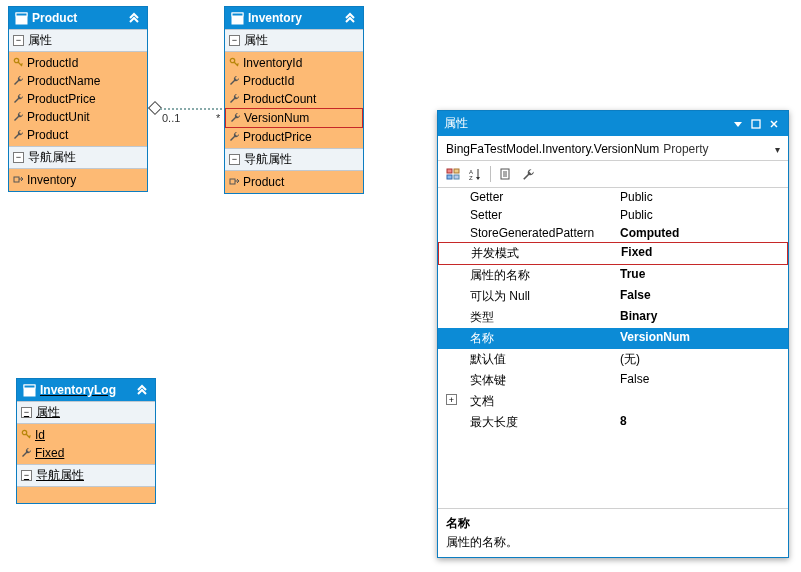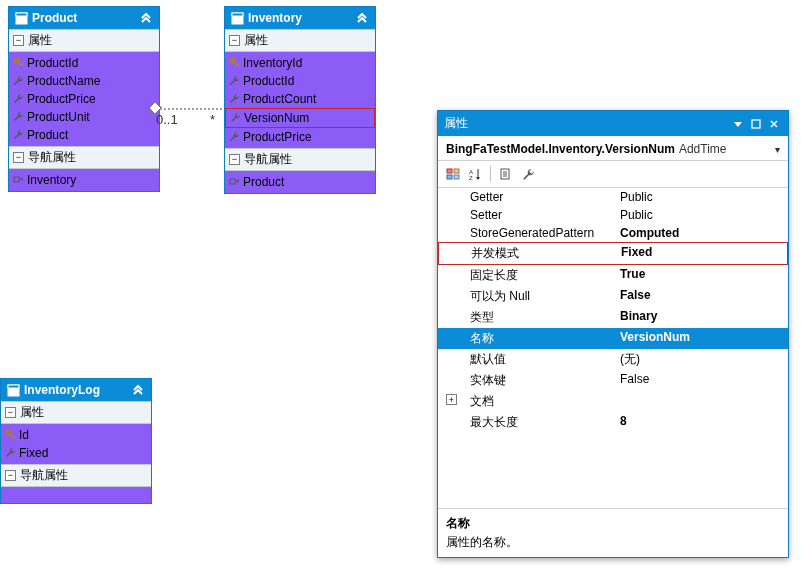--- a/index.html
+++ b/index.html
@@ -9,22 +9,22 @@
     font-size: 12px;
     background: #fff;
     width: 801px;
     height: 572px;
     position: relative;
     color: #000;
   }
   .entity {
     position: absolute;
     border: 1px solid #0c7dc1;
-    background: #8b5cf6;
-    width: 152px;
+    background: #fdba74;
+    width: 140px;
   }
   .entity-header {
     background: #0c8bd6;
     color: #fff;
     padding: 4px 6px;
     display: flex;
     align-items: center;
     font-weight: bold;
   }
   .entity-header .icon {
@@ -75,22 +75,23 @@
   }
   .diamond {
     position: absolute;
     width: 10px; height: 10px;
     background: #fff;
     border: 1px solid #444;
     transform: rotate(45deg);
   }
   .mult-label {
     position: absolute;
-    font-size: 13px;
+    font-size: 11px;
     color: #333;
+    margin-left: 6px;
   }
   
   .panel {
     position: absolute;
     right: 12px;
     top: 110px;
     width: 352px;
     height: 448px;
     background: #fff;
     box-shadow: 0 2px 6px rgba(0,0,0,0.35);
@@ -111,21 +112,21 @@
     display: inline-flex; align-items: center; justify-content: center;
     margin-left: 2px;
     cursor: pointer;
   }
   .panel-sub {
     padding: 6px 8px 4px 8px;
     display: flex;
     align-items: center;
     border-bottom: 1px solid #d0d0d0;
   }
-  .panel-sub .ident { font-weight: bold; }
+  .panel-sub .ident { font-weight: normal; }
   .panel-sub .suffix { margin-left: 4px; color: #333; }
   .panel-sub .dd {
     margin-left: auto;
     font-size: 10px;
     color: #333;
   }
   .toolbar {
     display: flex;
     gap: 4px;
     padding: 4px 6px;
@@ -340,21 +341,21 @@
           <svg width="11" height="11" viewBox="0 0 11 11">
             <rect x="1" y="3" width="5" height="5" fill="none" stroke="#555"></rect>
             <path d="M6 5 L10 5 L8 3 M10 5 L8 7" fill="none" stroke="#555"></path>
           </svg>
         </span>
         <span>Product</span>
       </div>
   </div>
 </div>
 
-<div class="entity" style="left:0; top:378px;">
+<div class="entity" style="left:16px; top:378px;text-decoration:underline;">
   <div class="entity-header">
     <span class="icon">
       <svg width="13" height="13" viewBox="0 0 13 13">
           <rect x="1" y="1" width="11" height="11" fill="#fff" stroke="#fff"></rect>
           <rect x="1" y="1" width="11" height="3" fill="#0c8bd6" stroke="#fff"></rect>
           <line x1="1" y1="7" x2="12" y2="7" stroke="#fff"></line>
           <line x1="6" y1="4" x2="6" y2="12" stroke="#fff"></line>
         </svg>
     </span>
     <span>InventoryLog</span>
@@ -418,21 +419,21 @@
       </span>
     <span class="tbtn">
         <svg width="10" height="10" viewBox="0 0 10 10">
           <line x1="2" y1="2" x2="8" y2="8" stroke="#fff" stroke-width="1.5"></line>
           <line x1="8" y1="2" x2="2" y2="8" stroke="#fff" stroke-width="1.5"></line>
         </svg>
       </span>
   </div>
   <div class="panel-sub">
     <span class="ident">BingFaTestModel.Inventory.VersionNum</span>
-    <span class="suffix">AddTime</span>
+    <span class="suffix">Property</span>
     <span class="dd">▾</span>
   </div>
   <div class="toolbar">
     <span class="tb">
         <svg width="14" height="14" viewBox="0 0 14 14">
           <rect x="1" y="2" width="5" height="4" fill="#e88" stroke="#a33"></rect>
           <rect x="1" y="8" width="5" height="4" fill="#8be" stroke="#36a"></rect>
           <rect x="8" y="2" width="5" height="4" fill="#ec8" stroke="#a73"></rect>
           <rect x="8" y="8" width="5" height="4" fill="#bce" stroke="#58a"></rect>
         </svg>
@@ -471,21 +472,21 @@
       </div>
       <div class="grid-row bold">
         <span class="k">StoreGeneratedPattern</span>
         <span class="v">Computed</span>
       </div>
       <div class="grid-row bold hl">
         <span class="k">并发模式</span>
         <span class="v">Fixed</span>
       </div>
       <div class="grid-row bold">
-        <span class="k">固定长度</span>
+        <span class="k">属性的名称</span>
         <span class="v">True</span>
       </div>
       <div class="grid-row bold">
         <span class="k">可以为 Null</span>
         <span class="v">False</span>
       </div>
       <div class="grid-row bold">
         <span class="k">类型</span>
         <span class="v">Binary</span>
       </div>

